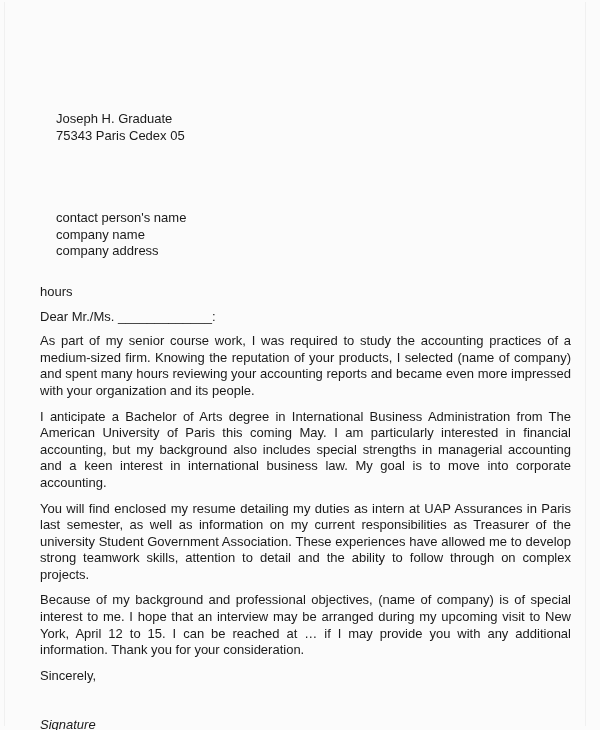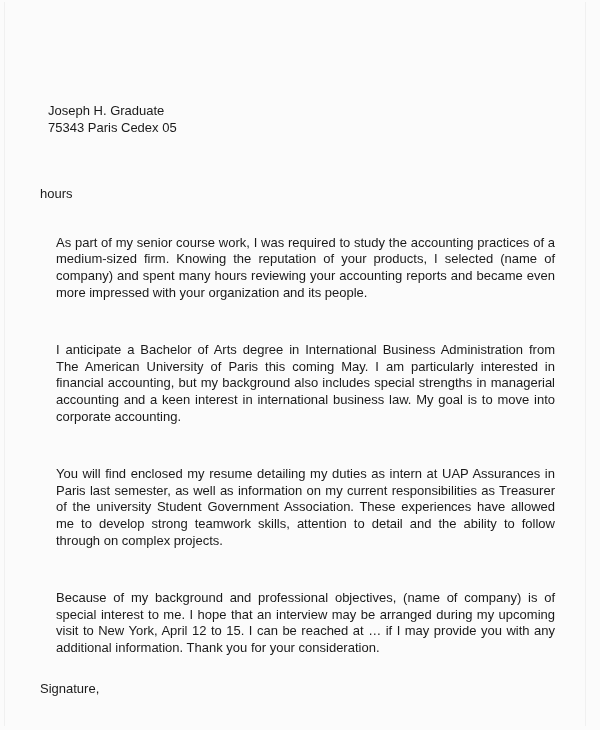--- a/index.html
+++ b/index.html
@@ -26,65 +26,71 @@
       background: #fbfbfb;
     }
     .content {
       position: absolute;
       left: 35px;
       top: 93px;
       width: 531px;
       font-size: 13px;
       line-height: 16.6px;
     }
-    .block { margin: 8px; }
+    .block { margin: 16px; }
     .line { display: block; white-space: nowrap; }
     .para {
       text-align: justify;
       text-align-last: left;
-      margin: 16px;
+      margin: 0;
     }
     .gap-sender { height: 34px; }
     .gap-small { height: 8px; }
     .gap-para { height: 9px; }
     .gap-sign { height: 33px; }
     .signature { font-style: italic; }
   </style>
 </head>
 <body>
 
 <div class="page">
   <div class="content">
 
     <div class="block">
       <span class="line">Joseph H. Graduate</span>
       <span class="line">75343 Paris Cedex 05</span>
     </div>
 
     <div class="gap-sender"></div>
 
+    <div class="block">
+      <span class="line">contact person's name</span>
+      <span class="line">company name</span>
+      <span class="line">company address</span>
+    </div>
 
     <div class="gap-small"></div>
 
     <span class="line">hours</span>
 
     <div class="gap-small"></div>
 
+    <span class="line">Dear Mr./Ms. _____________:</span>
 
     <div class="gap-small"></div>
 
     <p class="para">As part of my senior course work, I was required to study the accounting practices of a medium-sized firm.  Knowing the reputation of your products, I selected (name of company) and spent many hours reviewing your accounting reports and became even more impressed with your organization and its people.</p>
     <div class="gap-para"></div>
     <p class="para">I anticipate a Bachelor of Arts degree in International Business Administration from The American University of Paris this coming May.  I am particularly interested in financial accounting, but my background also includes special strengths in managerial accounting and a keen interest in international business law.  My goal is to move into corporate accounting.</p>
     <div class="gap-para"></div>
     <p class="para">You will find enclosed my resume detailing my duties as intern at UAP Assurances in Paris last semester, as well as information on my current responsibilities as Treasurer of the university Student Government Association. These experiences have allowed me to develop strong teamwork skills, attention to detail and the ability to follow through on complex projects.</p>
     <div class="gap-para"></div>
     <p class="para">Because of my background and professional objectives, (name of company) is of special interest to me. I hope that an interview may be arranged during my upcoming visit to New York, April 12 to 15.  I can be reached at … if I may provide you with any additional information. Thank you for your consideration.</p>
 
     <div class="gap-para"></div>
 
-    <span class="line">Signature,</span>
+    <span class="line">Sincerely,</span>
 
     <div class="gap-sign"></div>
 
     <span class="line signature">Signature</span>
   </div>
 </div>
 
 </body></html>

